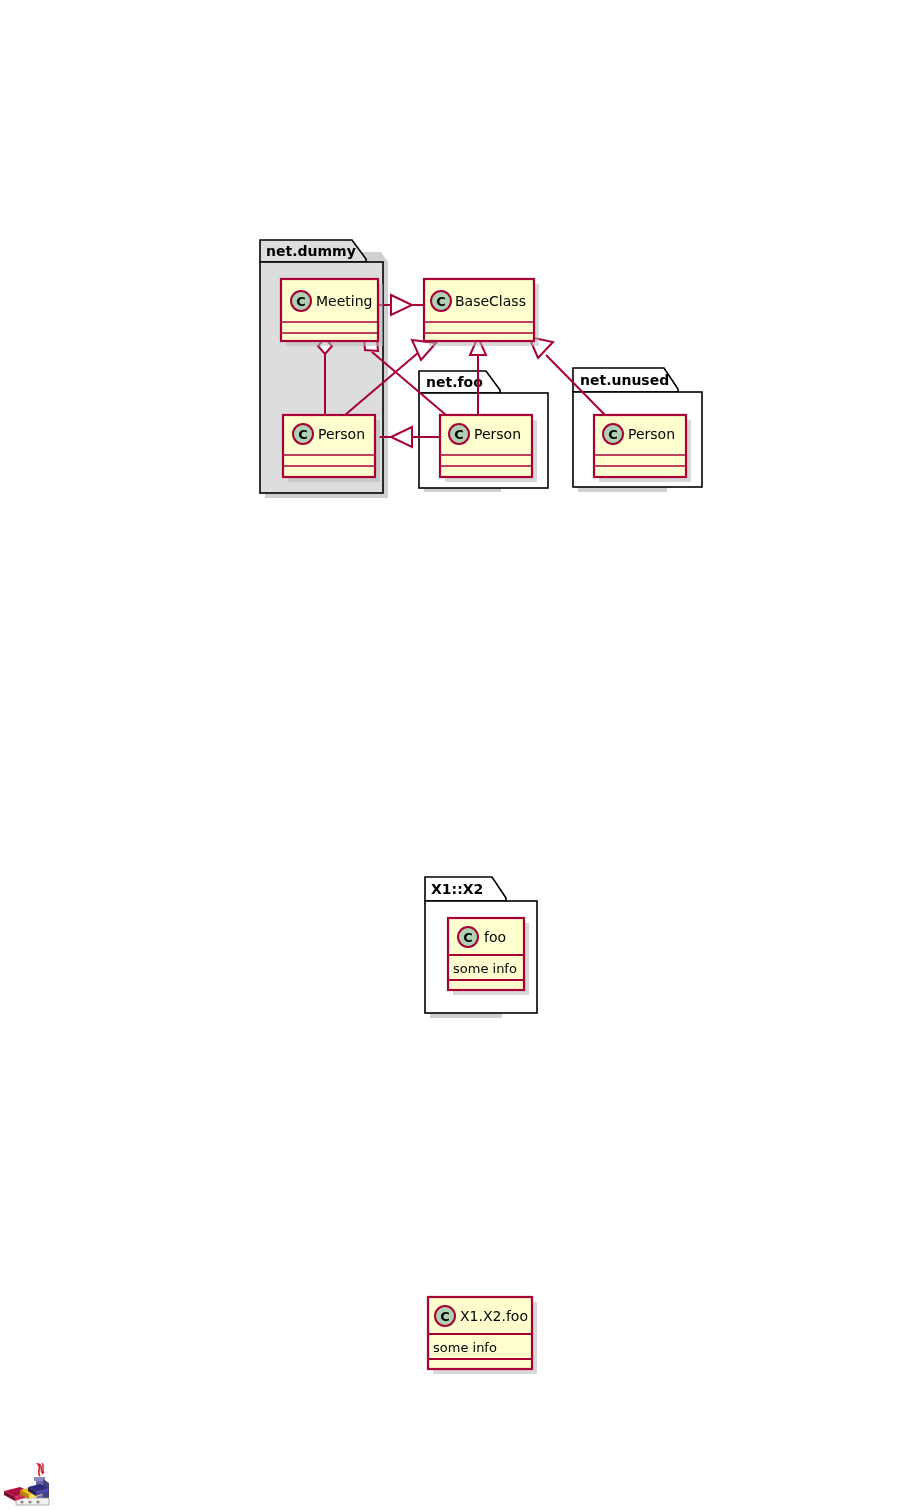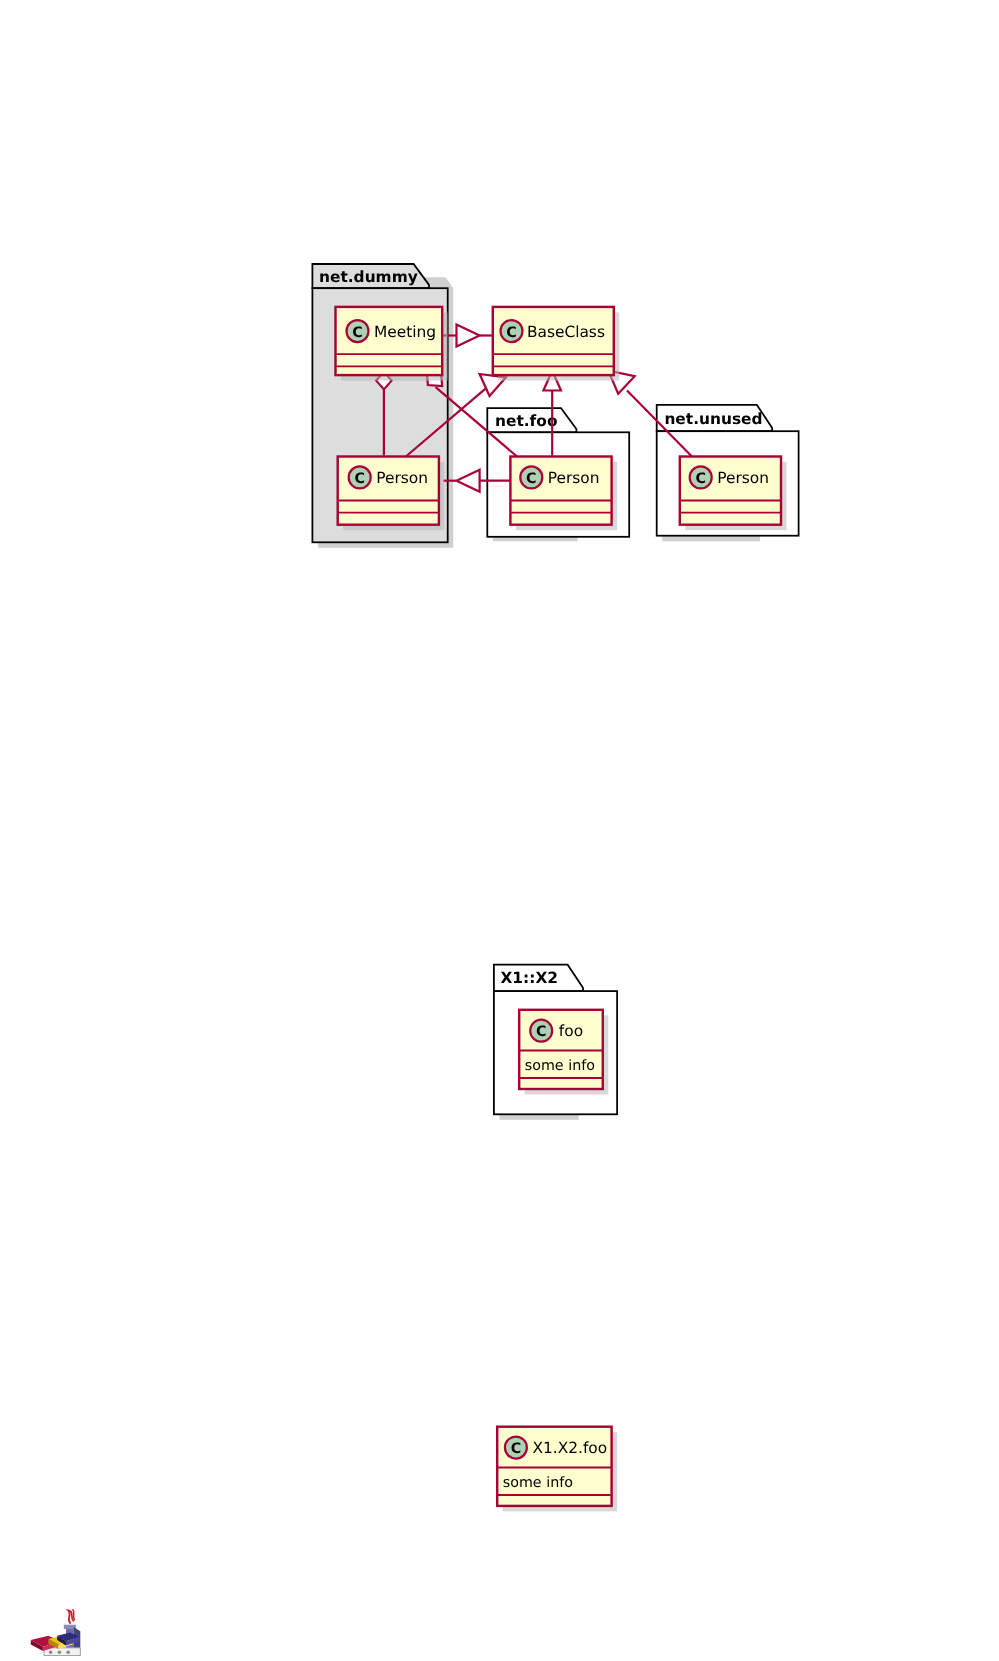--- a/index.html
+++ b/index.html
@@ -12,21 +12,20 @@
     height: 1510px;
     position: relative;
     font-family: "DejaVu Sans", sans-serif;
     overflow: hidden;
   }
   #canvas {
     position: absolute;
     left: 0; top: 0;
     width: 728px;
     height: 1510px;
-    padding-left: 24px;
   }
   svg { display: block; }
   .pkg-label {
     font-family: "DejaVu Sans", sans-serif;
     font-size: 14px;
     font-weight: bold;
     fill: #000000;
   }
   .cls-name {
     font-family: "DejaVu Sans", sans-serif;

